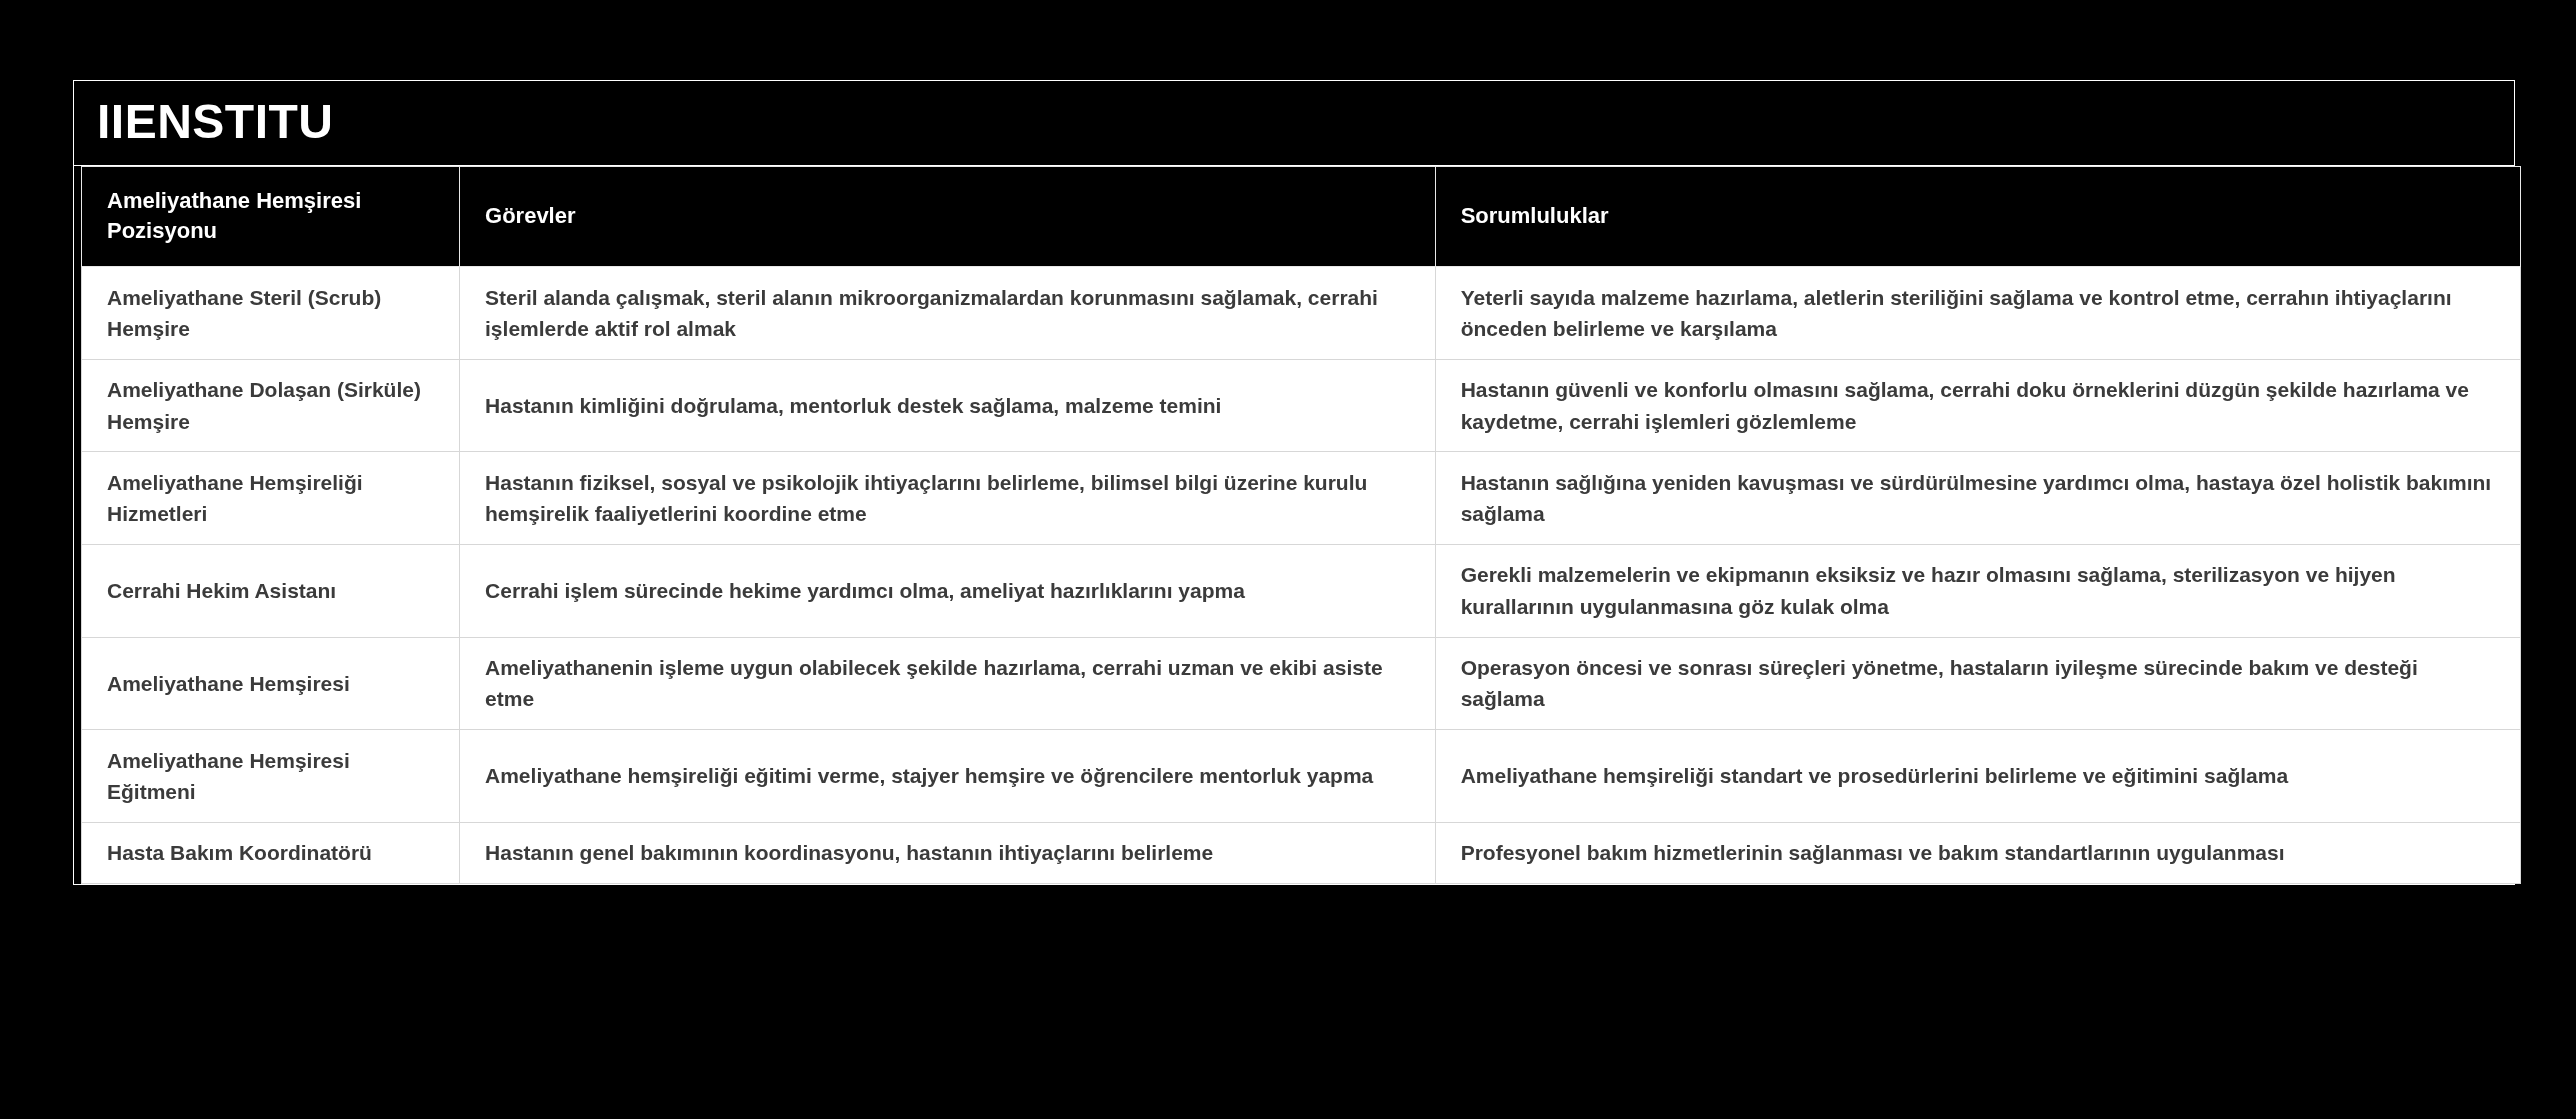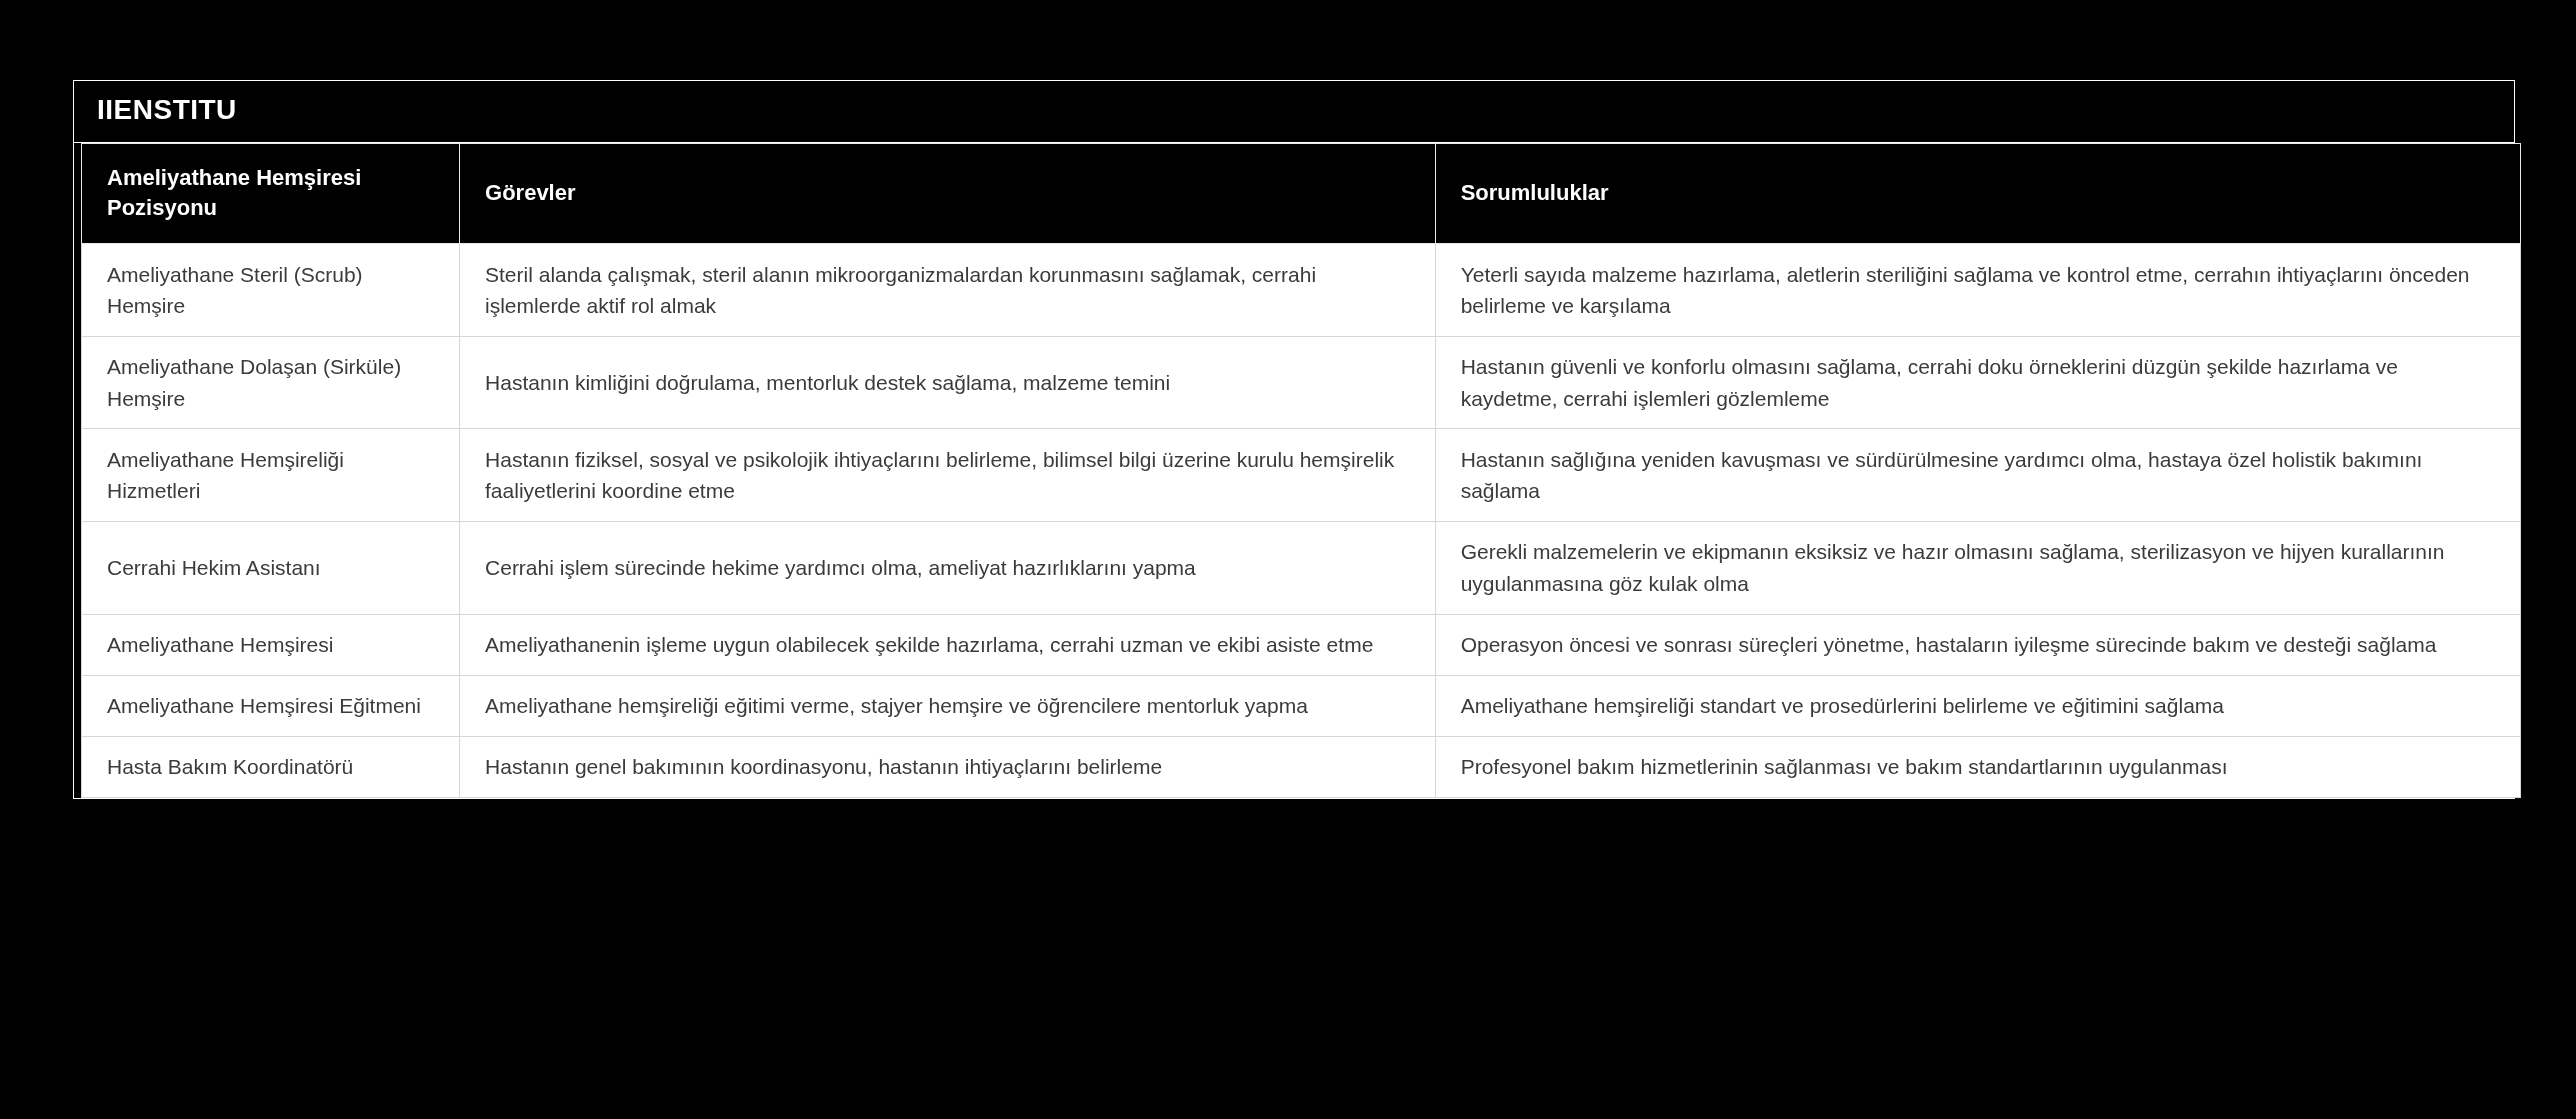--- a/index.html
+++ b/index.html
@@ -24,21 +24,21 @@
     left: 73px;
     top: 80px;
     width: 2442px;
     border: 1.9px solid #ffffff;
     background: #000000;
     box-sizing: border-box;
   }
   .title-bar {
     background: #000000;
     color: #ffffff;
-    font-size: 28px;
+    font-size: 48px;
     font-weight: 700;
     letter-spacing: 0.5px;
     padding: 13.4px 23px 15.3px 23px;
     border-bottom: 1.9px solid #ffffff;
   }
   table.positions {
     width: 100%;
     border-collapse: collapse;
     table-layout: fixed;
     margin-left: 7px;
@@ -54,21 +54,21 @@
     text-align: left;
     vertical-align: middle;
     line-height: 1.4;
     padding: 19px 25px;
     border: 1.9px solid #e8e8e8;
   }
   table.positions td {
     background: #ffffff;
     color: #3b3b3b;
     font-size: 21px;
-    font-weight: 400;
+    font-weight: 700;
     line-height: 1.5;
     vertical-align: middle;
     padding: 14.3px 25px;
     border: 1px solid #d7d7d7;
     word-wrap: break-word;
   }
 </style>
 </head>
 <body>
 

